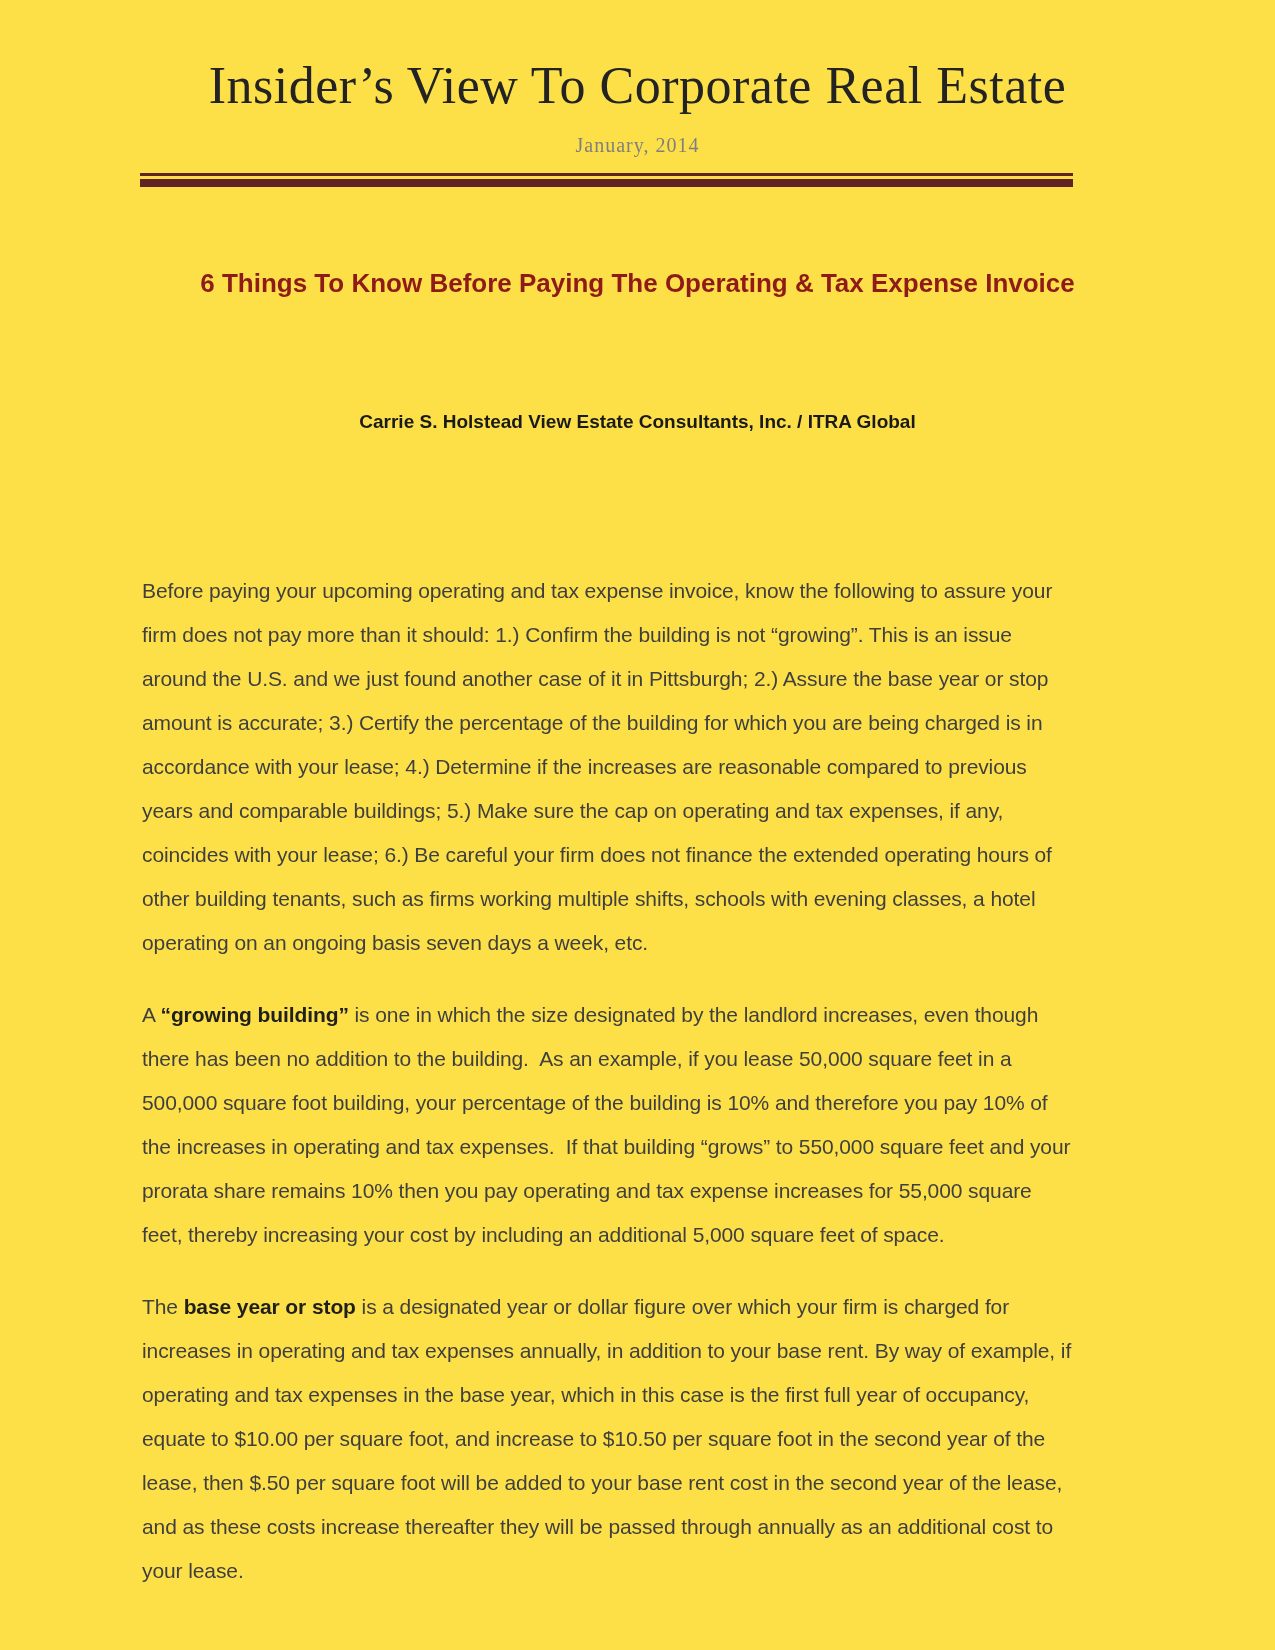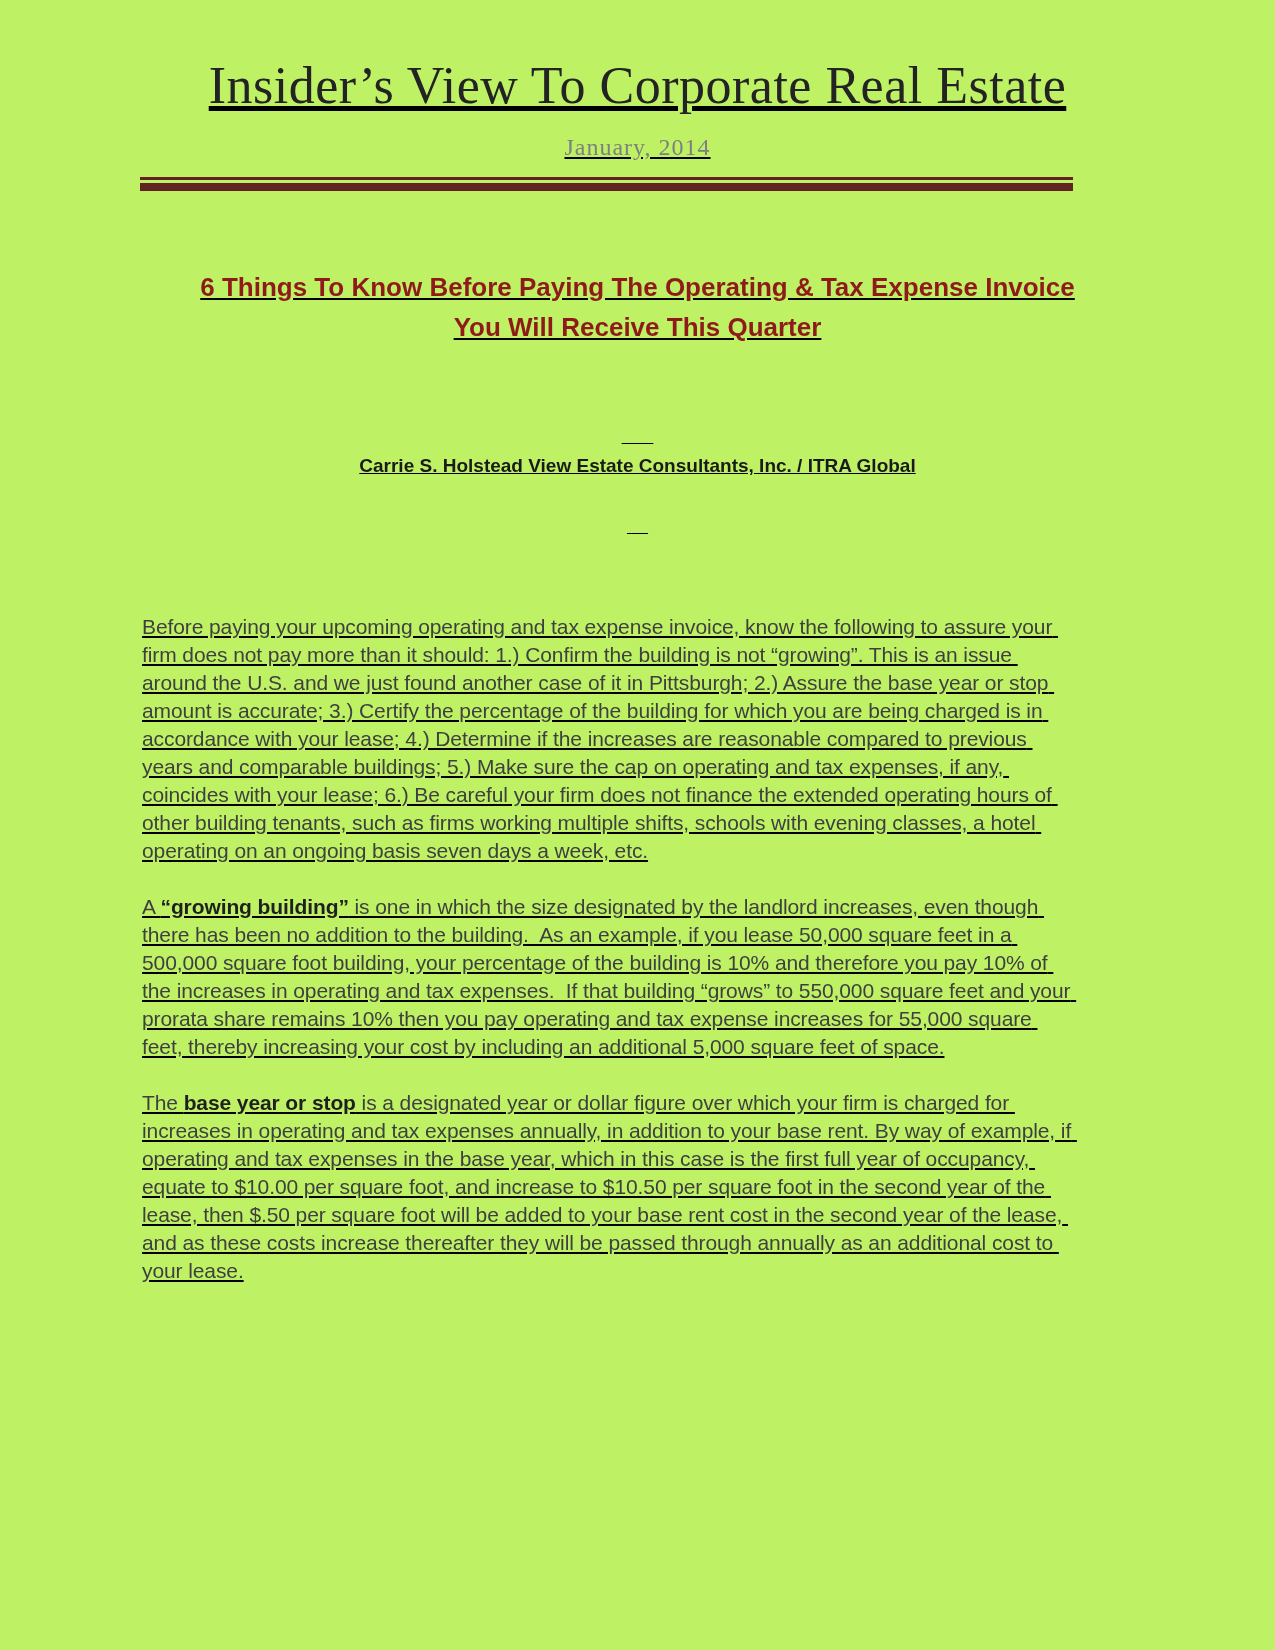--- a/index.html
+++ b/index.html
@@ -1,40 +1,39 @@
 <!DOCTYPE html>
 <html style="--title-color: #232323; --date-color: #7f7f7f; --rule-color: #612322; --headline-color: #8e1b1a; --body-color: #3f3f3f;"><head>
 <meta charset="utf-8">
 <style>
   html, body { margin: 0; padding: 0; background: #ffffff; }
   .page {
     position: relative;
     width: 1275px;
     height: 1650px;
-    background: #bef264;
+    background: #fde047;
     overflow: hidden;
     font-family: "Liberation Sans", sans-serif;
-    text-decoration: underline;
   }
   .masthead { padding-top: 56px; }
   .newsletter-title {
     margin: 0;
     text-align: center;
     font-family: "Liberation Serif", serif;
     font-weight: normal;
     font-size: 52px;
     line-height: 1.15;
     color: var(--title-color, #232323);
     letter-spacing: 0.5px;
   }
   .issue-date {
     margin-top: 18px;
     text-align: center;
     font-family: "Liberation Serif", serif;
-    font-size: 24px;
+    font-size: 20px;
     color: var(--date-color, #7f7f7f);
     letter-spacing: 1px;
   }
   .masthead-divider {
     width: 933px;
     margin: 16px auto 0 140px;
   }
   .rule-thin  { height: 3px; background: var(--rule-color, #612322); }
   .rule-gap   { height: 3px; background: transparent; }
   .rule-thick { height: 8px; background: var(--rule-color, #612322); }
@@ -54,21 +53,21 @@
     font-size: 19px;
     line-height: 30px;
     font-weight: bold;
     color: #1a1a1a;
     white-space: pre-wrap;
   }
   .article-body {
     width: 935px;
     margin: 72px 0 0 142px;
     font-size: 21px;
-    line-height: 28px;
+    line-height: 44px;
     color: var(--body-color, #3f3f3f);
     letter-spacing: -0.1px;
   }
   .article-body p {
     margin: 0 0 28px 0;
     white-space: pre-wrap;
   }
   .article-body .b {
     font-weight: bold;
     color: #1f1f1f;
@@ -85,21 +84,20 @@
     <div class="masthead-divider">
       <div class="rule-thin"></div>
       <div class="rule-gap"></div>
       <div class="rule-thick"></div>
     </div>
   </header>
 
   <main>
     <h2 class="article-headline">
       <span>6 Things To Know Before Paying The Operating &amp; Tax Expense Invoice</span><br>
-      <span>You Will Receive This Quarter</span>
     </h2>
 
     <div class="article-byline">
       <div>Carrie S. Holstead View Estate Consultants, Inc. / ITRA Global</div>
     </div>
 
     <div class="article-body">
         <p><span>Before paying your upcoming operating and tax expense invoice, know the following to assure your firm does not pay more than it should: 1.) Confirm the building is not “growing”. This is an issue around the U.S. and we just found another case of it in Pittsburgh; 2.) Assure the base year or stop amount is accurate; 3.) Certify the percentage of the building for which you are being charged is in accordance with your lease; 4.) Determine if the increases are reasonable compared to previous years and comparable buildings; 5.) Make sure the cap on operating and tax expenses, if any, coincides with your lease; 6.) Be careful your firm does not finance the extended operating hours of other building tenants, such as firms working multiple shifts, schools with evening classes, a hotel operating on an ongoing basis seven days a week, etc.</span></p>
         <p><span>A </span><span class="b">“growing building”</span><span> is one in which the size designated by the landlord increases, even though there has been no addition to the building.  As an example, if you lease 50,000 square feet in a 500,000 square foot building, your percentage of the building is 10% and therefore you pay 10% of the increases in operating and tax expenses.  If that building “grows” to 550,000 square feet and your prorata share remains 10% then you pay operating and tax expense increases for 55,000 square feet, thereby increasing your cost by including an additional 5,000 square feet of space.</span></p>
         <p><span>The </span><span class="b">base year or stop</span><span> is a designated year or dollar figure over which your firm is charged for increases in operating and tax expenses annually, in addition to your base rent. By way of example, if operating and tax expenses in the base year, which in this case is the first full year of occupancy, equate to $10.00 per square foot, and increase to $10.50 per square foot in the second year of the lease, then $.50 per square foot will be added to your base rent cost in the second year of the lease, and as these costs increase thereafter they will be passed through annually as an additional cost to your lease.</span></p>

